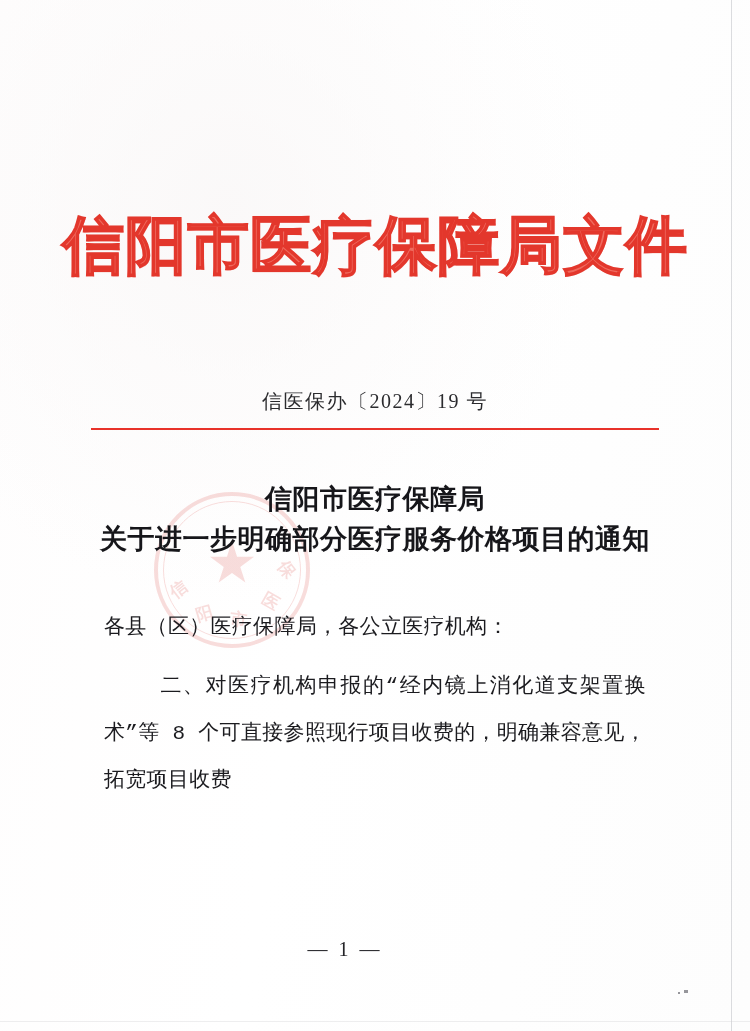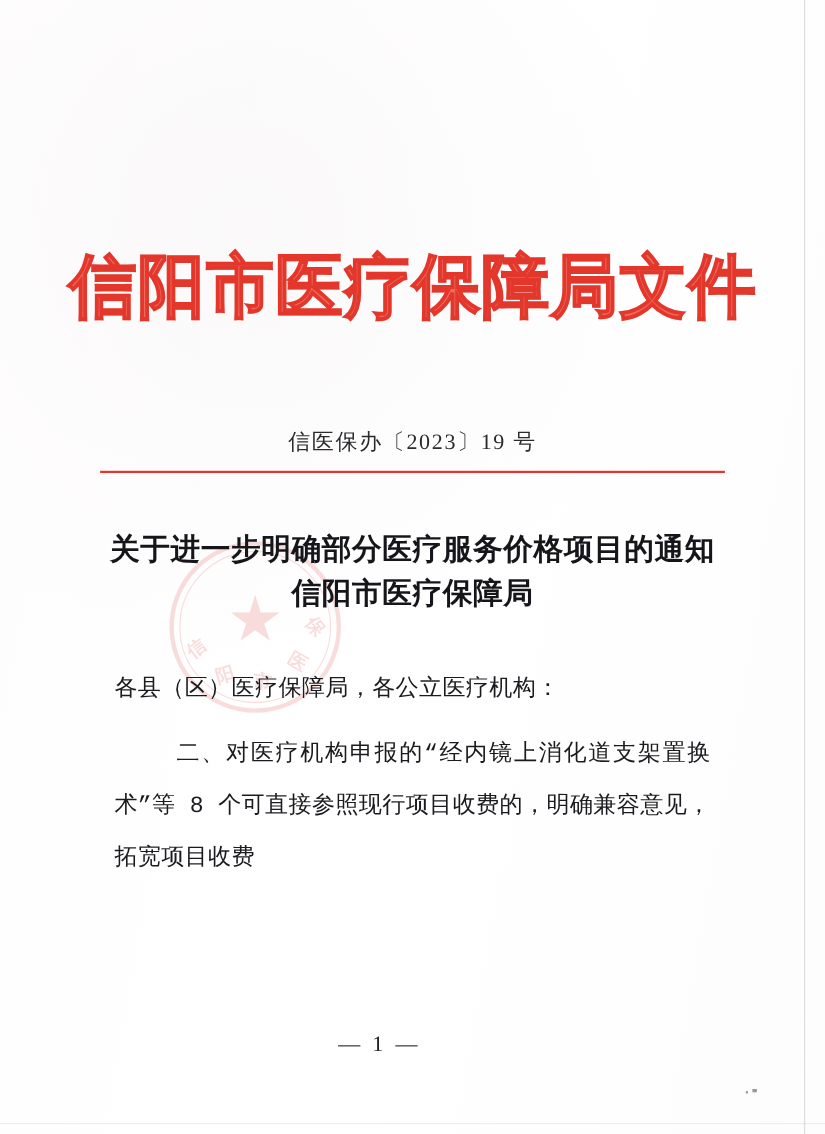--- a/index.html
+++ b/index.html
@@ -88,21 +88,21 @@
   #seal-watermark .sg1 { left: 16px; top: 86px; transform: rotate(-38deg); }
   #seal-watermark .sg2 { left: 42px; top: 110px; transform: rotate(-16deg); }
   #seal-watermark .sg3 { left: 76px; top: 116px; transform: rotate(8deg); }
   #seal-watermark .sg4 { left: 108px; top: 98px; transform: rotate(30deg); }
   #seal-watermark .sg5 { left: 124px; top: 66px; transform: rotate(52deg); }
 
   
   #masthead {
     position: absolute;
     left: 0;
-    top: 230px;
+    top: 215px;
     width: 750px;
     text-align: center;
     white-space: nowrap;
   }
   #masthead .mast-text {
     display: inline-block;
     font-family: "Liberation Serif", "DejaVu Serif", serif;
     font-size: 63px;
     font-weight: bold;
     letter-spacing: 1.5px;
@@ -217,27 +217,27 @@
     <span class="seal-glyph sg2">阳</span>
     <span class="seal-glyph sg3">市</span>
     <span class="seal-glyph sg4">医</span>
     <span class="seal-glyph sg5">保</span>
   </div>
 
   <div id="masthead">
     <span class="mast-text">信阳市医疗保障局文件</span>
   </div>
 
-  <div id="doc-number">信医保办〔2023〕19 号</div>
+  <div id="doc-number">信医保办〔2024〕19 号</div>
 
   <div id="red-rule"></div>
 
   <div id="doc-title">
+    <div class="title-line">信阳市医疗保障局</div>
     <div class="title-line">关于进一步明确部分医疗服务价格项目的通知</div>
-    <div class="title-line">信阳市医疗保障局</div>
   </div>
 
   <div id="body-text">
     <p class="para">各县（区）医疗保障局，各公立医疗机构：</p>
     <p class="para">    二、对医疗机构申报的“经内镜上消化道支架置换术”等 8 个可直接参照现行项目收费的，明确兼容意见，拓宽项目收费</p>
   </div>
 
   <div id="page-footer">
     <span class="page-num">— 1 —</span>
   </div>

